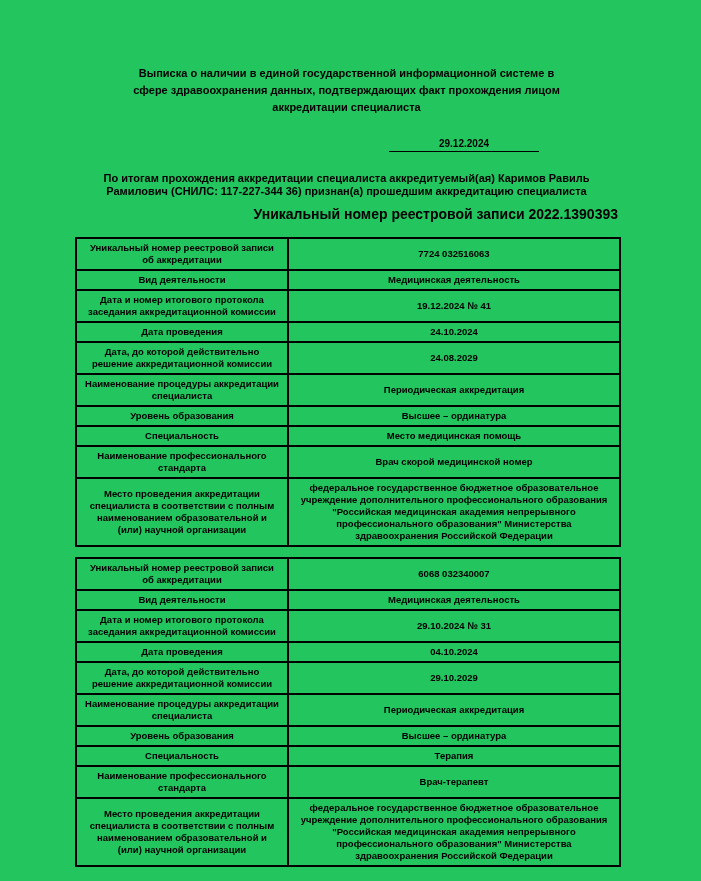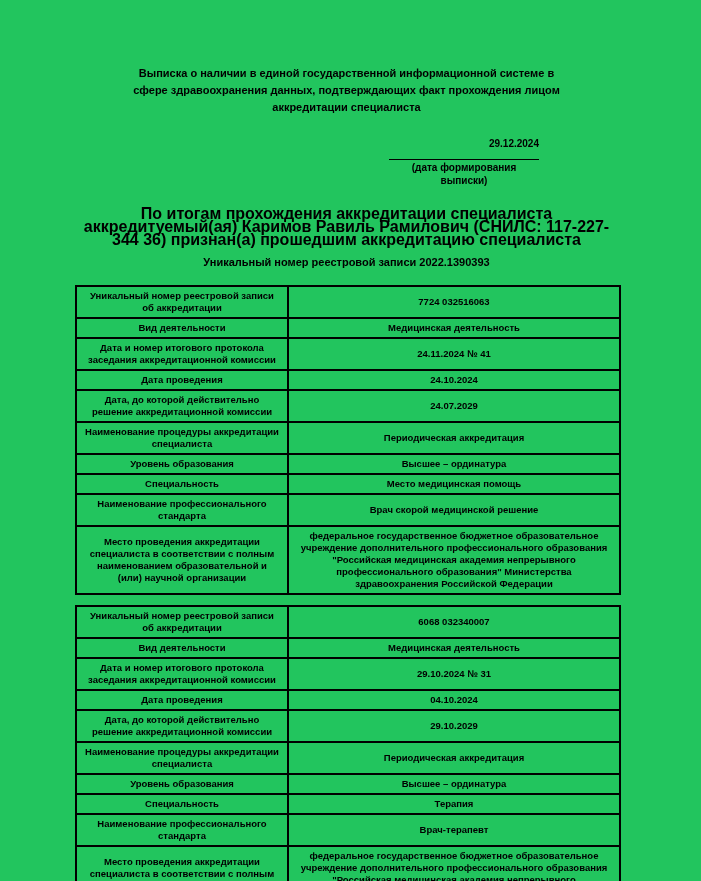--- a/index.html
+++ b/index.html
@@ -32,46 +32,45 @@
     line-height: 17px;
   }
   .date-block {
     margin: 21px 0 0 314px;
     width: 150px;
     text-align: center;
   }
   .date-value {
     font-size: 10px;
     line-height: 13px;
-    padding-bottom: 9px;
+    padding-bottom: 1px;
     border-bottom: 1.5px solid #000;
-    text-align: right;
   }
   .date-caption {
     font-size: 10px;
     line-height: 13px;
     padding-top: 1px;
   }
   .intro {
     margin-top: 20px;
     text-align: center;
-    font-size: 16px;
+    font-size: 11px;
     line-height: 13px;
   }
   .section-title {
     margin-top: 17px;
     text-align: center;
     font-size: 10px;
     line-height: 13px;
     text-decoration: underline;
   }
   .registry-heading {
     margin-top: 9px;
-    text-align: center;
-    font-size: 11px;
+    text-align: right;
+    font-size: 14px;
     line-height: 15px;
   }
   table.acc-table {
     margin-top: 15px;
     width: 543px;
     border-collapse: collapse;
     table-layout: fixed;
     text-align: center;
   }
   table.acc-table + table.acc-table {
@@ -91,65 +90,64 @@
 </head>
 <body>
 
 <div class="page">
   <div class="content">
 
     <div class="doc-title">Выписка о наличии в единой государственной информационной системе в сфере здравоохранения данных, подтверждающих факт прохождения лицом аккредитации специалиста</div>
 
     <div class="date-block">
       <div class="date-value">29.12.2024</div>
-      <div class="date-caption">(дата формирования выписки)</div>
     </div>
 
     <div class="intro">По итогам прохождения аккредитации специалиста аккредитуемый(ая) Каримов Равиль Рамилович (СНИЛС: 117-227-344 36) признан(а) прошедшим аккредитацию специалиста</div>
 
 
     <div class="registry-heading">Уникальный номер реестровой записи 2022.1390393</div>
 
     <table class="acc-table">
       <tbody>
         <tr>
           <td class="label-col">Уникальный номер реестровой записи об аккредитации</td>
           <td class="value-col">7724 032516063</td>
         </tr>
         <tr>
           <td class="label-col">Вид деятельности</td>
           <td class="value-col">Медицинская деятельность</td>
         </tr>
         <tr>
           <td class="label-col">Дата и номер итогового протокола заседания аккредитационной комиссии</td>
-          <td class="value-col">24.11.2024 № 41</td>
+          <td class="value-col">19.12.2024 № 41</td>
         </tr>
         <tr>
           <td class="label-col">Дата проведения</td>
           <td class="value-col">24.10.2024</td>
         </tr>
         <tr>
           <td class="label-col">Дата, до которой действительно решение аккредитационной комиссии</td>
-          <td class="value-col">24.07.2029</td>
+          <td class="value-col">24.08.2029</td>
         </tr>
         <tr>
           <td class="label-col">Наименование процедуры аккредитации специалиста</td>
           <td class="value-col">Периодическая аккредитация</td>
         </tr>
         <tr>
           <td class="label-col">Уровень образования</td>
           <td class="value-col">Высшее – ординатура</td>
         </tr>
         <tr>
           <td class="label-col">Специальность</td>
           <td class="value-col">Место медицинская помощь</td>
         </tr>
         <tr>
           <td class="label-col">Наименование профессионального стандарта</td>
-          <td class="value-col">Врач скорой медицинской решение</td>
+          <td class="value-col">Врач скорой медицинской номер</td>
         </tr>
         <tr>
           <td class="label-col">Место проведения аккредитации специалиста в соответствии с полным наименованием образовательной и (или) научной организации</td>
           <td class="value-col">федеральное государственное бюджетное образовательное учреждение дополнительного профессионального образования "Российская медицинская академия непрерывного профессионального образования" Министерства здравоохранения Российской Федерации</td>
         </tr>
       </tbody>
     </table>
 
     <table class="acc-table">
       <tbody>

